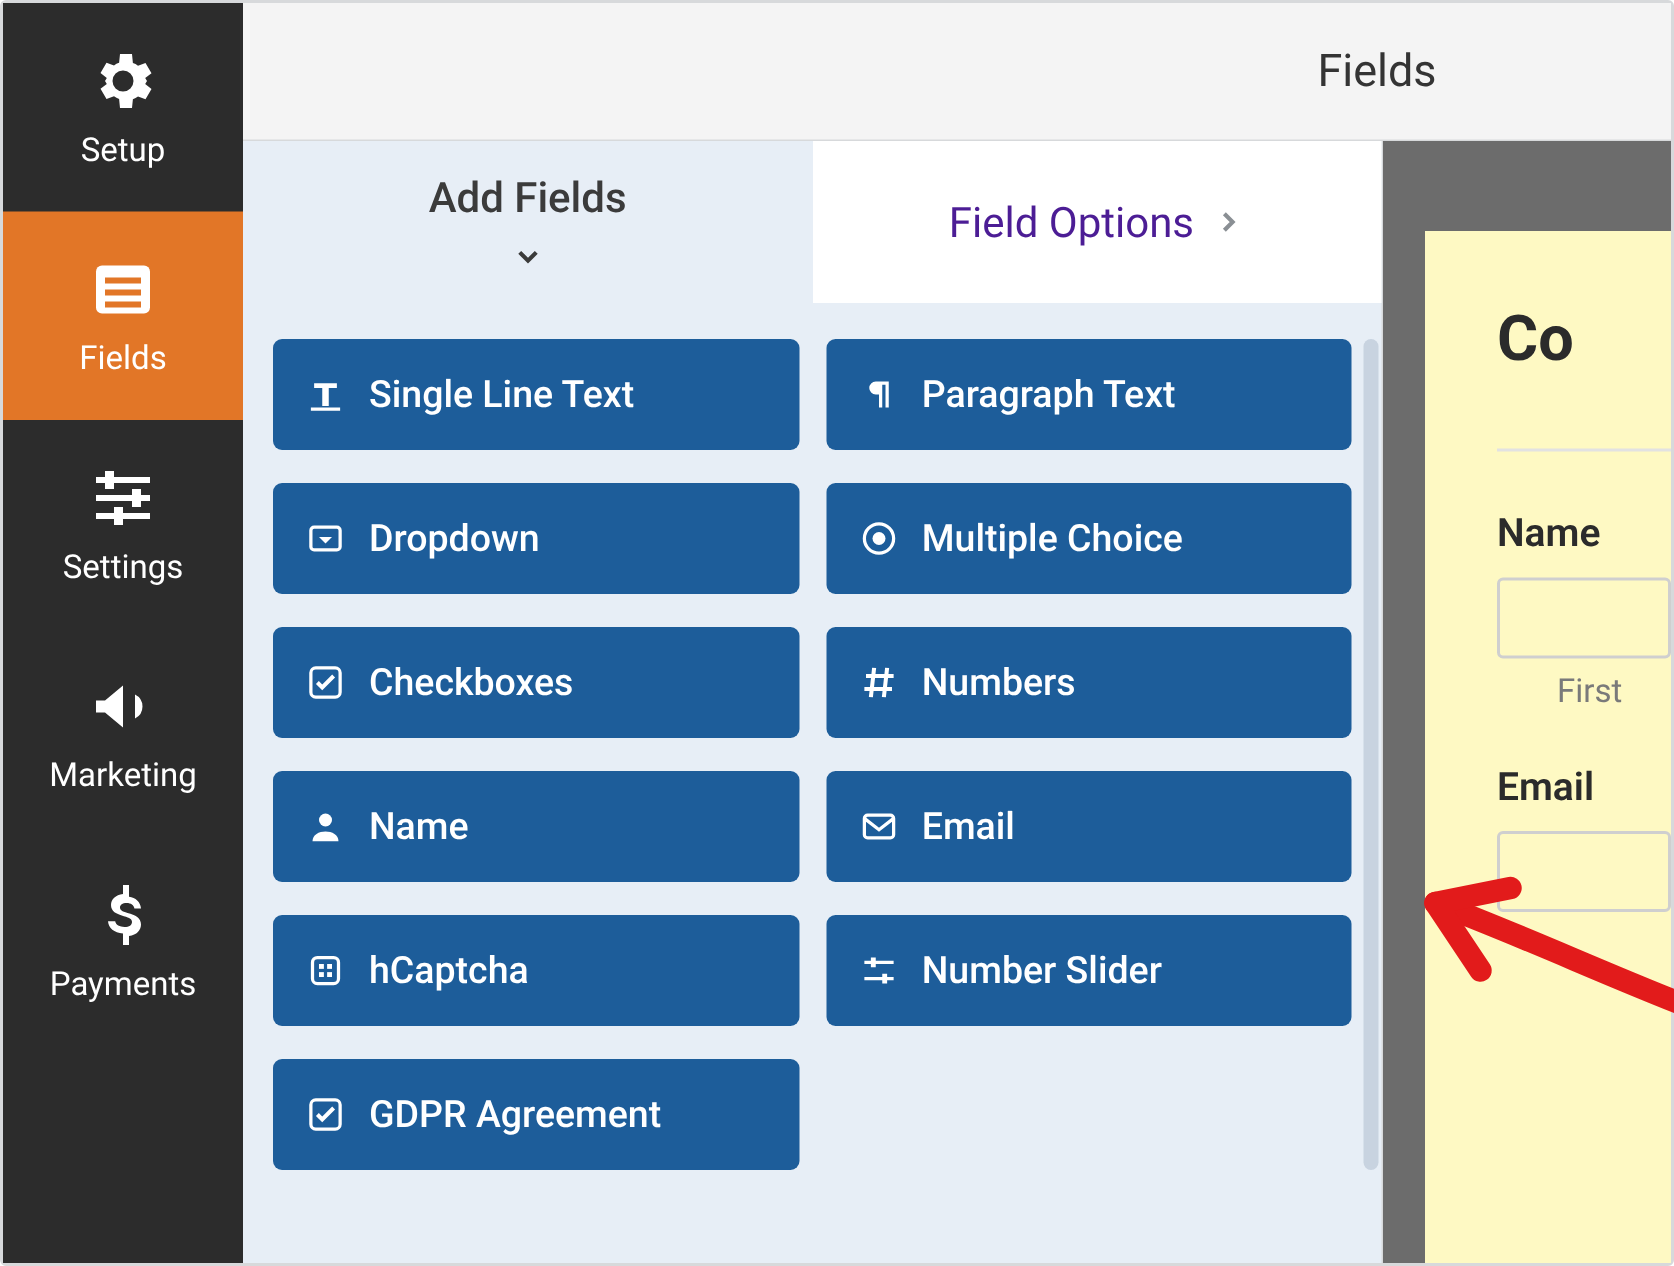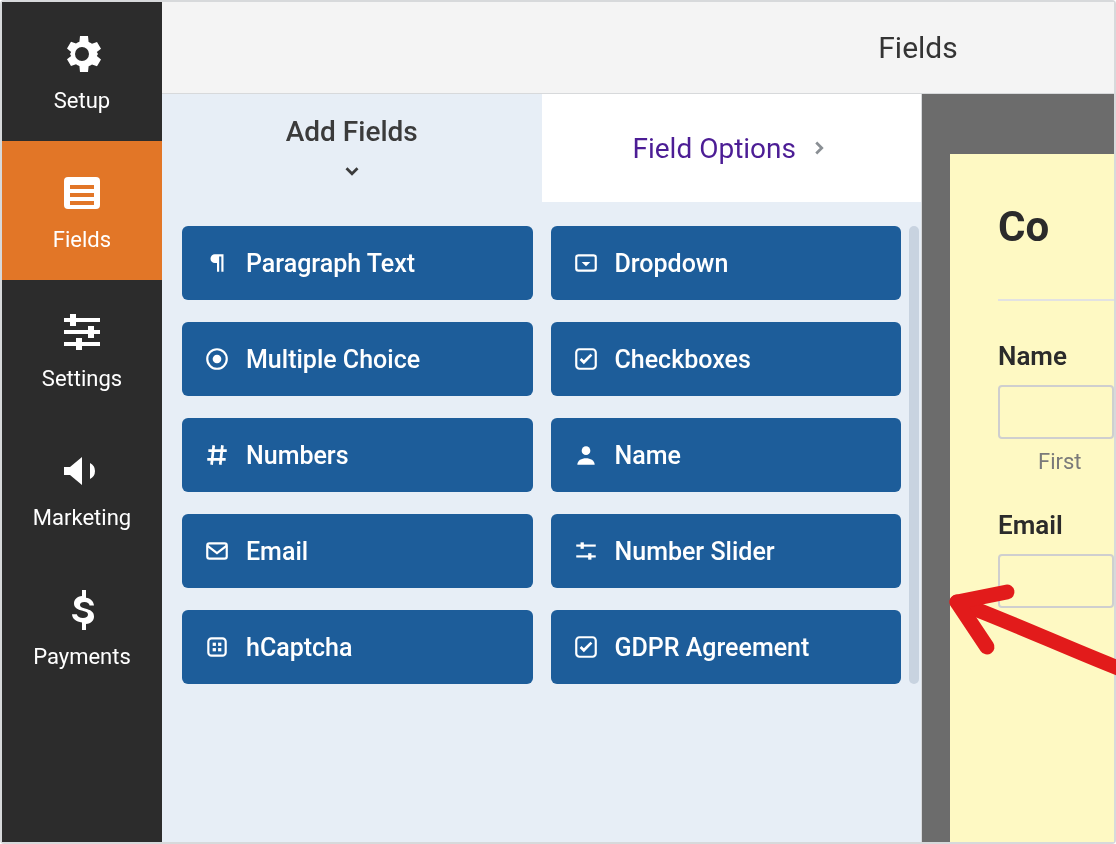--- a/index.html
+++ b/index.html
@@ -101,20 +101,27 @@
           <div class="tab inactive">
             <span>Field Options</span>
             <svg viewBox="0 0 24 24">
                 <path d="M9 6l6 6-6 6" fill="none" stroke-width="3"></path>
               </svg>
           </div>
         </div>
         <div class="field-grid">
           <div class="field-btn">
             <svg viewBox="0 0 24 24">
+                <path d="M5 5h14v3h-5v11h-4V8H5z"></path>
+                <rect x="3" y="20" width="18" height="2"></rect>
+              </svg>
+            <span>Single Line Text</span>
+          </div>
+          <div class="field-btn">
+            <svg viewBox="0 0 24 24">
                 <path d="M10 4a4 4 0 0 0 0 8h2v8h2V6h2v14h2V4h-8z"></path>
               </svg>
             <span>Paragraph Text</span>
           </div>
           <div class="field-btn">
             <svg viewBox="0 0 24 24">
                 <rect x="3" y="5" width="18" height="14" rx="2" fill="none" stroke="#fff" stroke-width="2"></rect>
                 <path d="M8 11l4 4 4-4z"></path>
               </svg>
             <span>Dropdown</span>
@@ -145,39 +152,39 @@
                 <path d="M4 21c0-4 4-6 8-6s8 2 8 6z"></path>
               </svg>
             <span>Name</span>
           </div>
           <div class="field-btn">
             <svg viewBox="0 0 24 24">
                 <rect x="3" y="5" width="18" height="14" rx="2" fill="none" stroke="#fff" stroke-width="2"></rect>
                 <path d="M3 7l9 7 9-7" fill="none" stroke="#fff" stroke-width="2"></path>
               </svg>
             <span>Email</span>
-          </div>
-          <div class="field-btn">
-            <svg viewBox="0 0 24 24">
-                <rect x="3" y="6" width="18" height="2"></rect>
-                <rect x="3" y="16" width="18" height="2"></rect>
-                <rect x="7" y="4" width="3" height="6"></rect>
-                <rect x="14" y="14" width="3" height="6"></rect>
-              </svg>
-            <span>Number Slider</span>
           </div>
           <div class="field-btn">
             <svg viewBox="0 0 24 24">
                 <rect x="4" y="4" width="16" height="16" rx="3" fill="none" stroke="#fff" stroke-width="2"></rect>
                 <rect x="8" y="8" width="3" height="3"></rect>
                 <rect x="13" y="8" width="3" height="3"></rect>
                 <rect x="8" y="13" width="3" height="3"></rect>
                 <rect x="13" y="13" width="3" height="3"></rect>
               </svg>
             <span>hCaptcha</span>
+          </div>
+          <div class="field-btn">
+            <svg viewBox="0 0 24 24">
+                <rect x="3" y="6" width="18" height="2"></rect>
+                <rect x="3" y="16" width="18" height="2"></rect>
+                <rect x="7" y="4" width="3" height="6"></rect>
+                <rect x="14" y="14" width="3" height="6"></rect>
+              </svg>
+            <span>Number Slider</span>
           </div>
           <div class="field-btn">
             <svg viewBox="0 0 24 24">
                 <rect x="3" y="3" width="18" height="18" rx="3" fill="none" stroke="#fff" stroke-width="2"></rect>
                 <path d="M7 12l3 3 7-7" fill="none" stroke="#fff" stroke-width="2.5"></path>
               </svg>
             <span>GDPR Agreement</span>
           </div>
           <div class="scroll-track"></div>
         </div>

